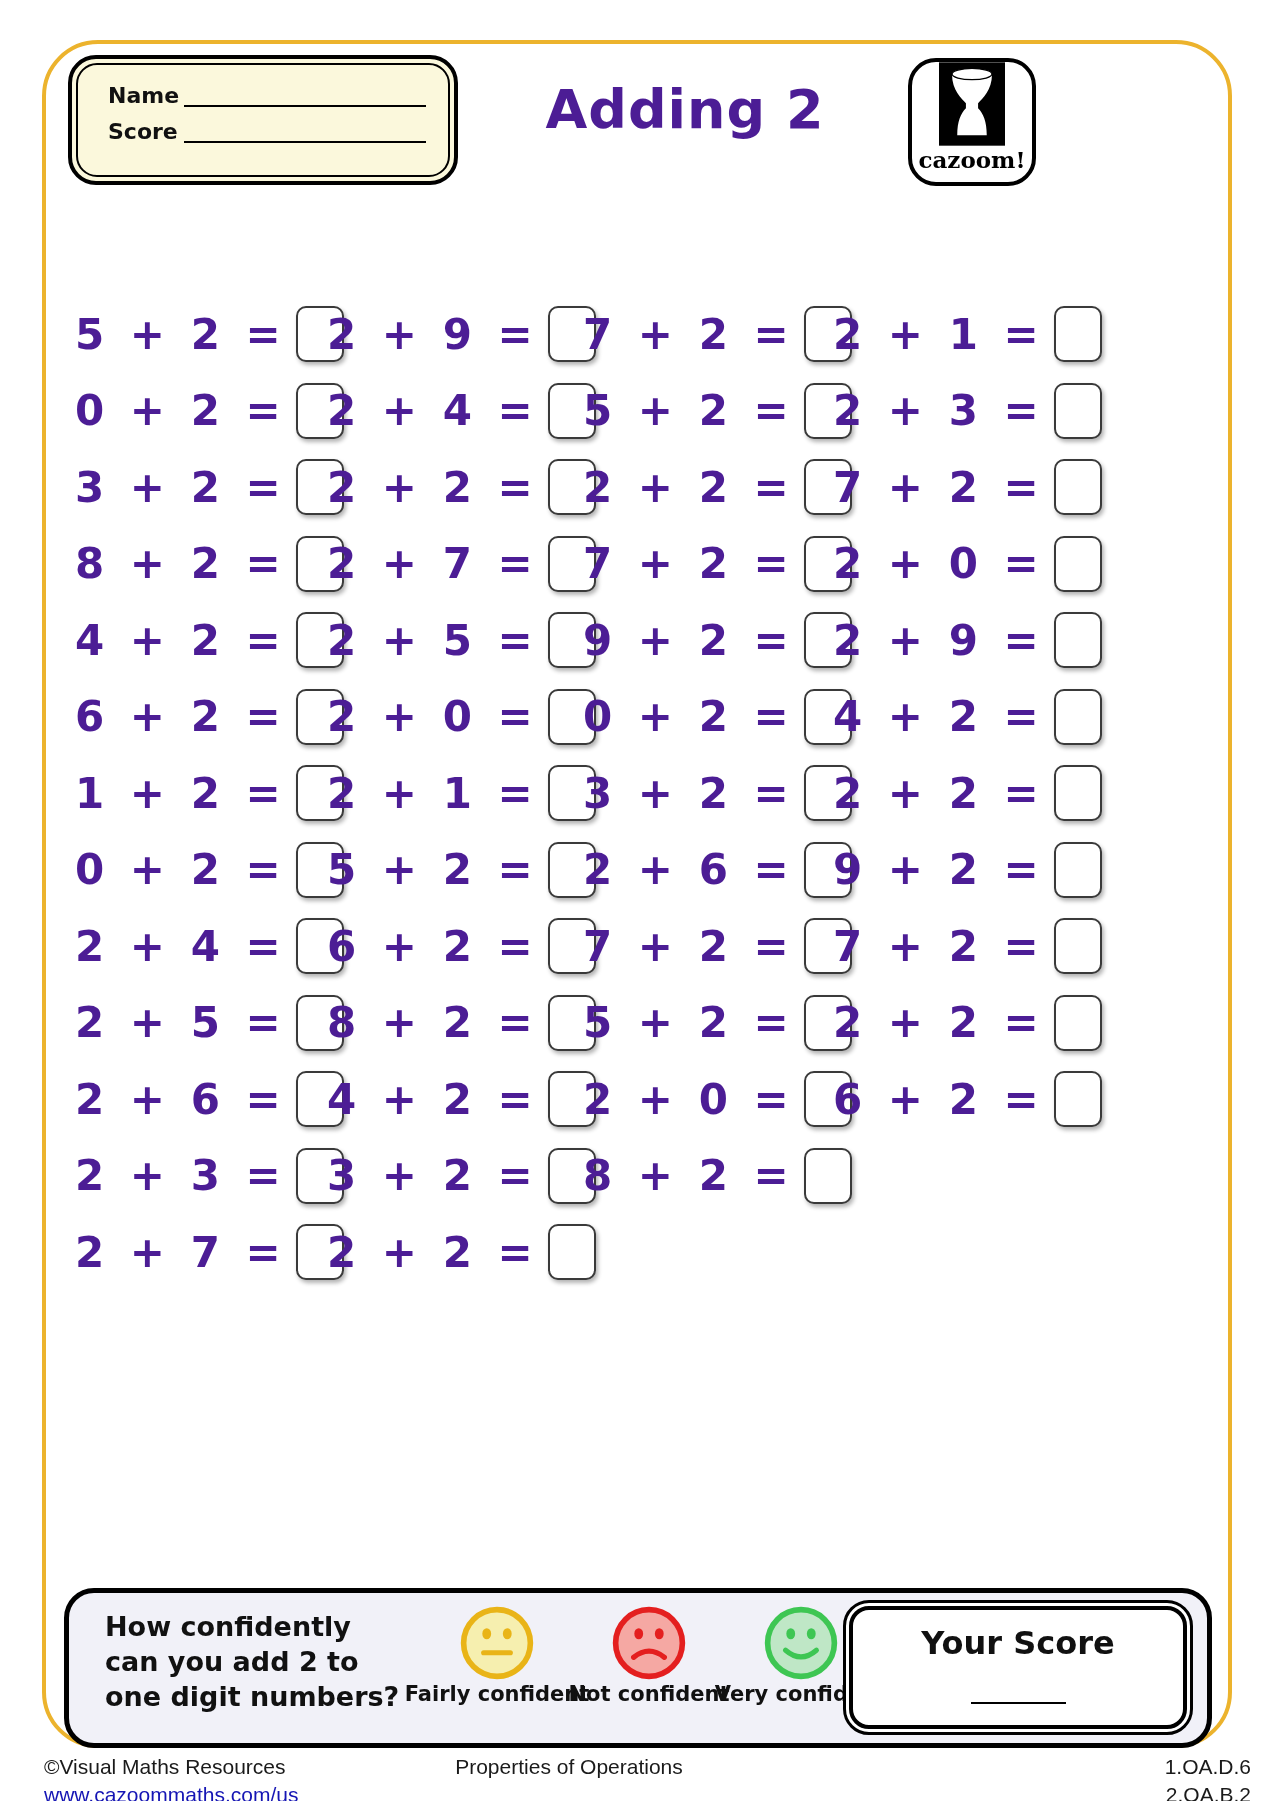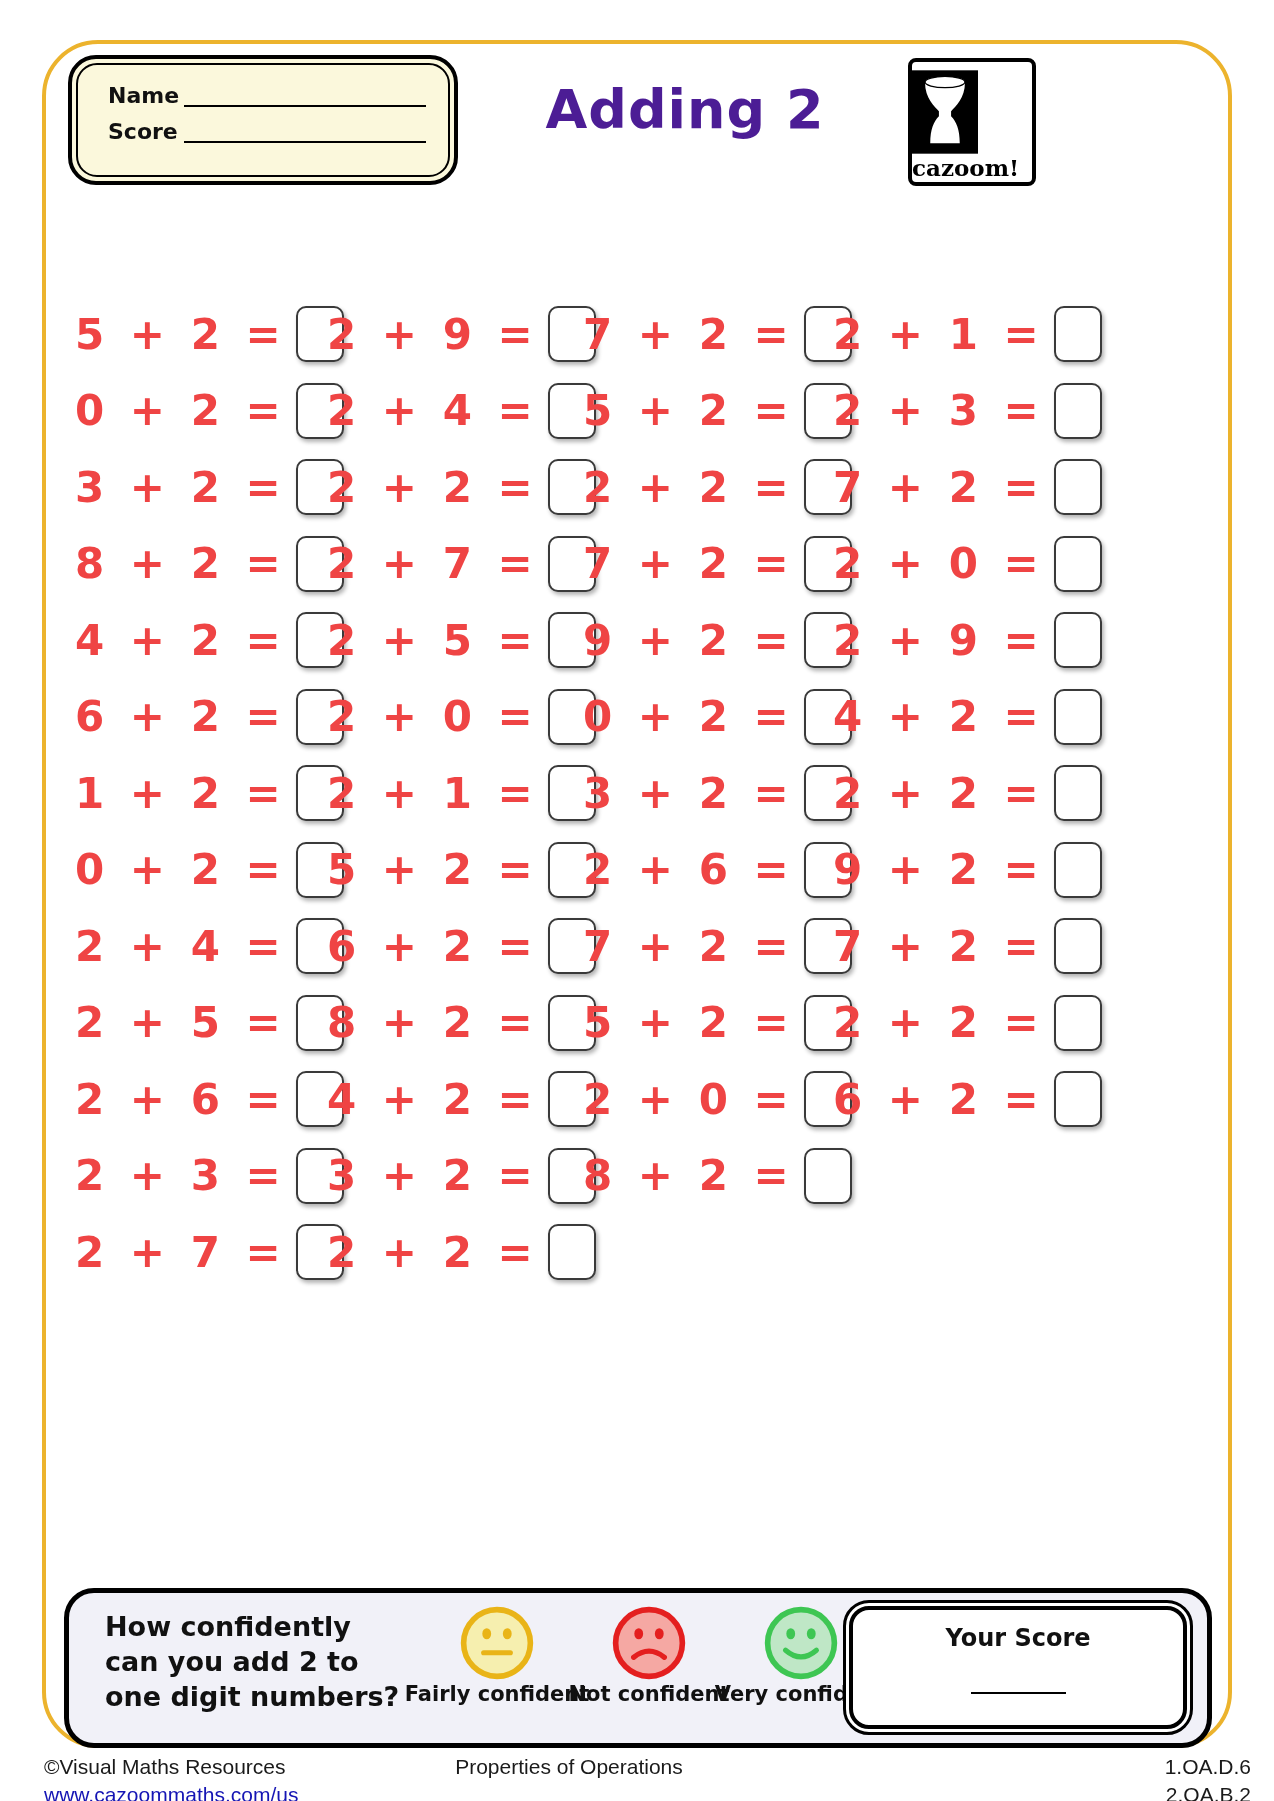--- a/index.html
+++ b/index.html
@@ -24,37 +24,37 @@
   .nd-label { font-weight:bold; font-size:22px; width:76px; line-height:1; }
   .nd-line { flex:1; border-bottom:2px solid #000; height:18px; }
   
   .title {
     position:absolute; left:455px; top:78px; width:460px; margin:0;
     text-align:center; font-size:54px; font-weight:bold; letter-spacing:1px; color:#4c1d95;
   }
   
   .logo {
     position:absolute; left:908px; top:58px; width:128px; height:128px;
-    border:4px solid #000; border-radius:8px; box-sizing:border-box;
-    display:flex; flex-direction:column; align-items:flex-start; padding-top:8px; background:#fff;
+    border:4px solid #000; border-radius:28px; box-sizing:border-box;
+    display:flex; flex-direction:column; align-items:center; padding-top:0; background:#fff;
   }
   .logo-text {
     font-family:"DejaVu Serif", serif; font-weight:bold; font-size:23px;
     line-height:1; margin-top:2px; color:#000;
   }
   
   .grid {
     position:absolute; left:75px; top:296px;
     display:grid; grid-template-columns:252px 256px 250px 206px;
     grid-auto-rows:76.5px; align-items:center;
   }
   .problem { display:flex; align-items:center; }
   .expr {
     font-size:42px; font-weight:bold; letter-spacing:2px; word-spacing:7px;
-    white-space:pre; color:#ef4444;
+    white-space:pre; color:#4c1d95;
   }
   .abox {
     width:44px; height:52px; background:#fff; border:2px solid #3a3a3a;
     border-radius:10px; margin-left:13px; flex:none;
     box-shadow:2px 3px 4px rgba(0,0,0,0.3);
   }
   
   .confbar {
     position:absolute; left:64px; top:1588px; width:1148px; height:160px;
     background:#f1f1f8; border:5px solid #000; border-radius:30px; box-sizing:border-box;
@@ -67,21 +67,21 @@
   .option { width:152px; display:flex; flex-direction:column; align-items:center; }
   .option-label { font-size:21px; font-weight:bold; margin-top:1px; white-space:nowrap; }
   .scorebox {
     position:absolute; right:14px; top:7px; width:350px; height:135px;
     border:3px solid #000; border-radius:26px; background:#fff; box-sizing:border-box;
   }
   .scorebox-inner {
     position:absolute; inset:3px; border:4px solid #000; border-radius:20px;
     display:flex; flex-direction:column; align-items:center; padding-top:14px; box-sizing:border-box;
   }
-  .score-label { font-size:24px; font-weight:bold; }
+  .score-label { font-size:32px; font-weight:bold; }
   .score-line { width:95px; border-bottom:2px solid #000; margin-top:40px; }
   
   .footer {
     position:absolute; top:1753px; left:9px; width:1274px; height:48px;
     font-family:Liberation Sans, sans-serif; font-size:21px; line-height:1.35; color:#1a1a1a;
   }
   .f-left  { position:absolute; left:35px; top:0; text-align:left; }
   .f-link  { color:#1515b4; text-decoration:underline; display:inline-block; }
   .f-center{ position:absolute; left:375px; top:0; width:370px; text-align:center; }
   .f-right { position:absolute; right:32px; top:0; text-align:right; }

